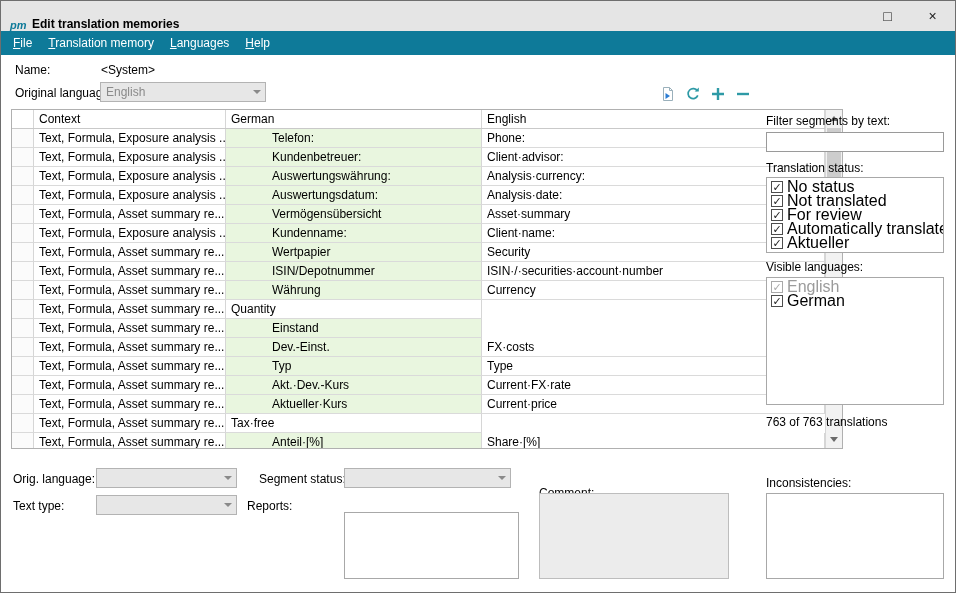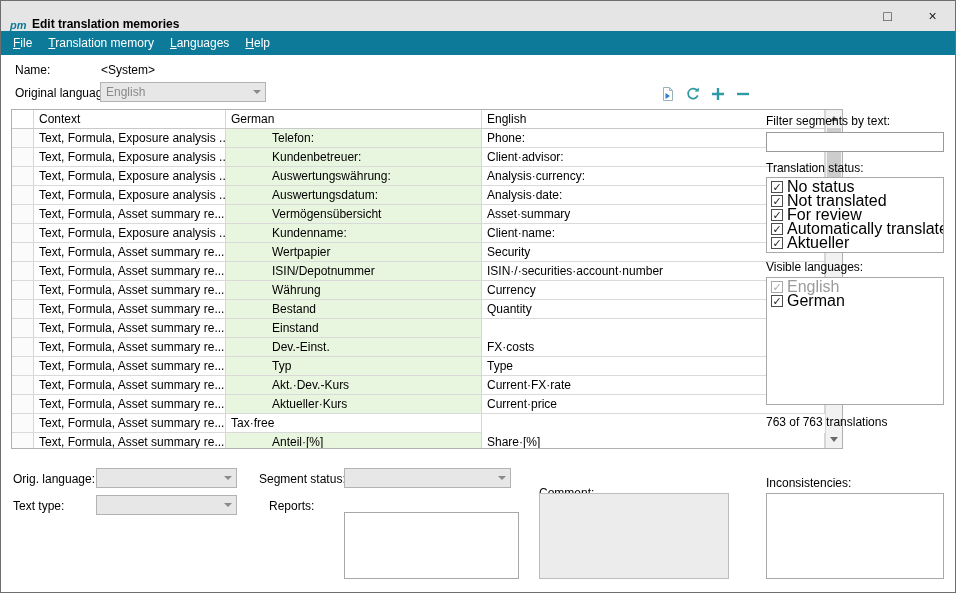--- a/index.html
+++ b/index.html
@@ -177,21 +177,20 @@
         </div>
         <div class="trow">
           <div class="td sel"></div>
           <div class="td ctx">Text, Formula, Asset summary re...</div>
           <div class="td de">Währung</div>
           <div class="td en">Currency</div>
         </div>
         <div class="trow">
           <div class="td sel"></div>
           <div class="td ctx">Text, Formula, Asset summary re...</div>
-          <div class="td de">Bestand</div>
           <div class="td en">Quantity</div>
         </div>
         <div class="trow">
           <div class="td sel"></div>
           <div class="td ctx">Text, Formula, Asset summary re...</div>
           <div class="td de">Einstand</div>
         </div>
         <div class="trow">
           <div class="td sel"></div>
           <div class="td ctx">Text, Formula, Asset summary re...</div>
@@ -297,21 +296,21 @@
   </div>
 
   <span class="lbl" style="left:258px;top:471px">Segment status:</span>
   <div class="combo" style="left:343px;top:467px;width:167px">
     <span class="combo-text"></span>
     <span class="combo-btn">
         <span class="combo-arrow"></span>
       </span>
   </div>
 
-  <span class="lbl" style="left:268px;top:498px">Reports:</span>
+  <span class="lbl" style="left:246px;top:498px">Reports:</span>
   <div class="panel" style="left:343px;top:511px;width:175px;height:67px"></div>
 
   <span class="lbl" style="left:538px;top:485px">Comment:</span>
   <div class="panel gray" style="left:538px;top:492px;width:190px;height:86px"></div>
 
   <span class="lbl" style="left:765px;top:475px">Inconsistencies:</span>
   <div class="panel" style="left:765px;top:492px;width:178px;height:86px"></div>
 
 </div>
 

